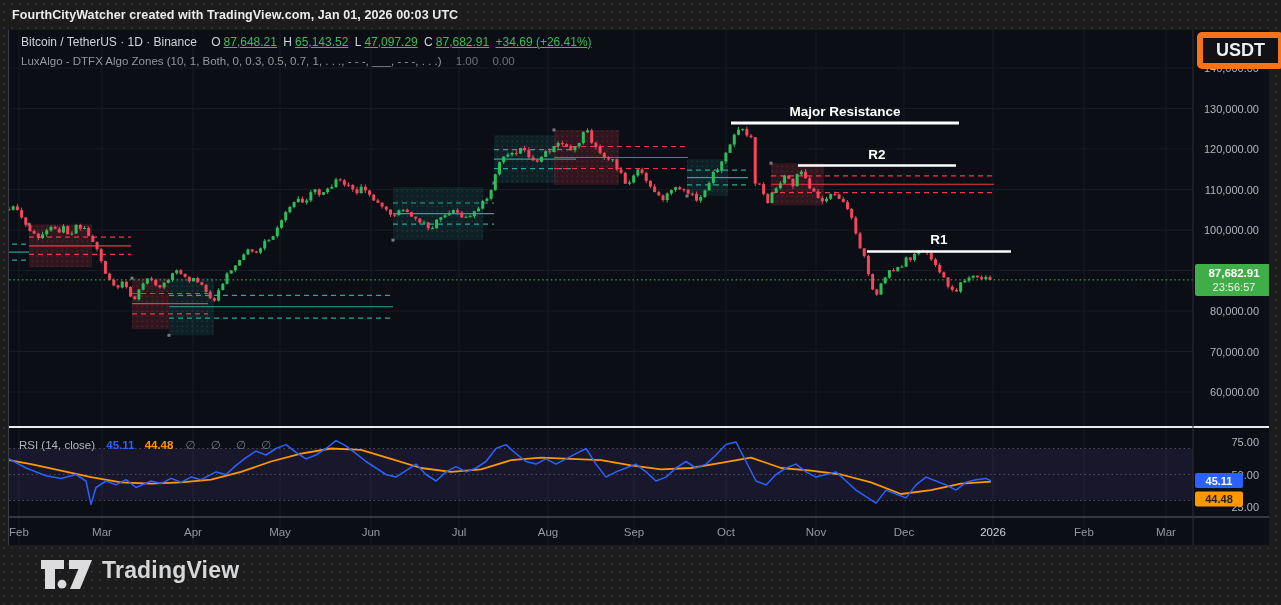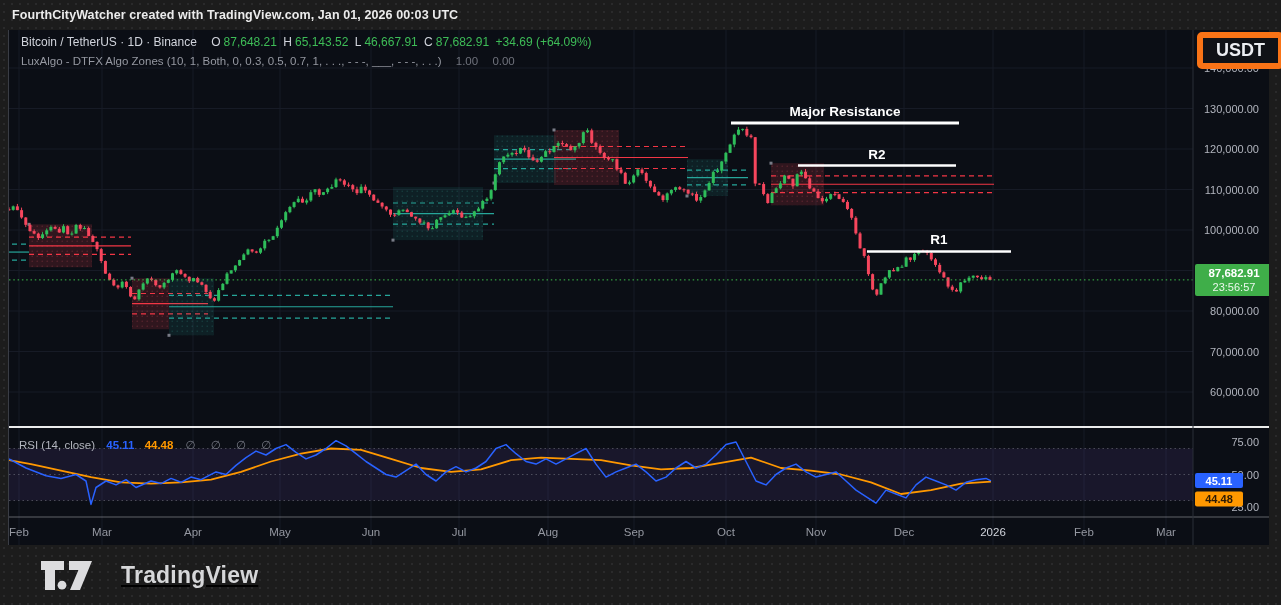--- a/index.html
+++ b/index.html
@@ -19,37 +19,37 @@
   .chart-surface{
     position:absolute;left:8px;top:30px;width:1260px;height:515px;
     background:#0b0e15;border-left:1px solid #3a3d45;
   }
   .chart-surface svg{position:absolute;left:0;top:0;}
   .legend{
     position:absolute;left:12px;top:5px;z-index:5;font-size:12px;color:#d1d4dc;
     white-space:nowrap;
   }
   .legend .row2{font-size:11.5px;color:#9598a1;margin-top:6px;}
-  .legend .g{color:#3ebd57;}
+  .legend .g{color:#3ebd57;text-decoration:underline;}
   .legend .lab{color:#d1d4dc;text-align:right;}
   .legend .dim{color:#6f727c;margin-left:8px;}
   .legend span{margin-right:3px;}
   .rsi-legend{
     position:absolute;left:10px;top:408px;z-index:5;font-size:11.5px;color:#b2b5be;white-space:nowrap;
   }
   .rsi-legend .v1{color:#2962ff;font-weight:bold;margin-left:8px;}
   .rsi-legend .v2{color:#ff9800;font-weight:bold;margin-left:7px;}
   .rsi-legend .empty{color:#787b86;margin-left:9px;letter-spacing:6px;}
   .usdt-badge{
     position:absolute;left:1188px;top:2px;z-index:6;
     background:#101217;border:6px solid #f97316;border-radius:5px;
     color:#eceef2;font-size:18px;font-weight:bold;padding:2px 13px;
   }
   .brandbar{
-    position:absolute;left:38px;top:557px;height:36px;display:flex;align-items:center;gap:27px;text-decoration:underline;
+    position:absolute;left:38px;top:557px;height:36px;display:flex;gap:8px;
   }
   .brand-text{font-size:23px;font-weight:bold;color:#d6d7d9;letter-spacing:.2px;}
 </style>
 </head>
 <body>
 
 <div class="topbar">
   <span>FourthCityWatcher created with TradingView.com, Jan 01, 2026 00:03 UTC</span>
 </div>
 
@@ -660,23 +660,23 @@
         <text x="1083" y="536" fill="#9598a1" font-size="11.5" text-anchor="middle">Feb</text>
         <text x="1165" y="536" fill="#9598a1" font-size="11.5" text-anchor="middle">Mar</text>
       </g>
   </svg>
 
   <div class="legend">
     <div>
       <span class="lab">Bitcoin / TetherUS · 1D · Binance</span>
       <span class="lab" style="margin-left:8px">O</span><span class="g">87,648.21</span>
       <span class="lab">H</span><span class="g">65,143.52</span>
-      <span class="lab">L</span><span class="g">46,667.91</span>
+      <span class="lab">L</span><span class="g">47,097.29</span>
       <span class="lab">C</span><span class="g">87,682.91</span>
-      <span class="g">+34.69 (+64.09%)</span>
+      <span class="g">+34.69 (+26.41%)</span>
     </div>
     <div class="row2">
       <span>LuxAlgo - DTFX Algo Zones (10, 1, Both, 0, 0.3, 0.5, 0.7, 1, . . ., - - -, ___, - - -, . . .)</span>
       <span class="dim">1.00</span>
       <span class="dim">0.00</span>
     </div>
   </div>
 
   <div class="rsi-legend">
     <span>RSI (14, close)</span>

